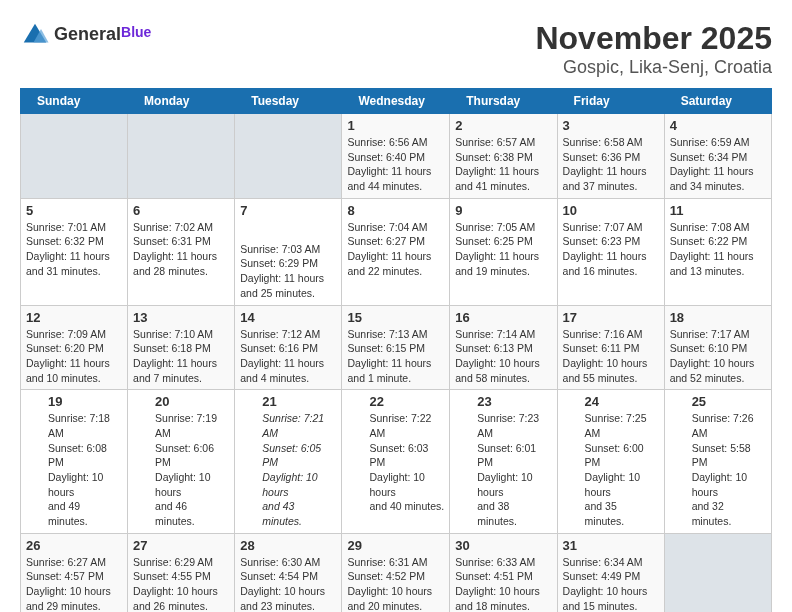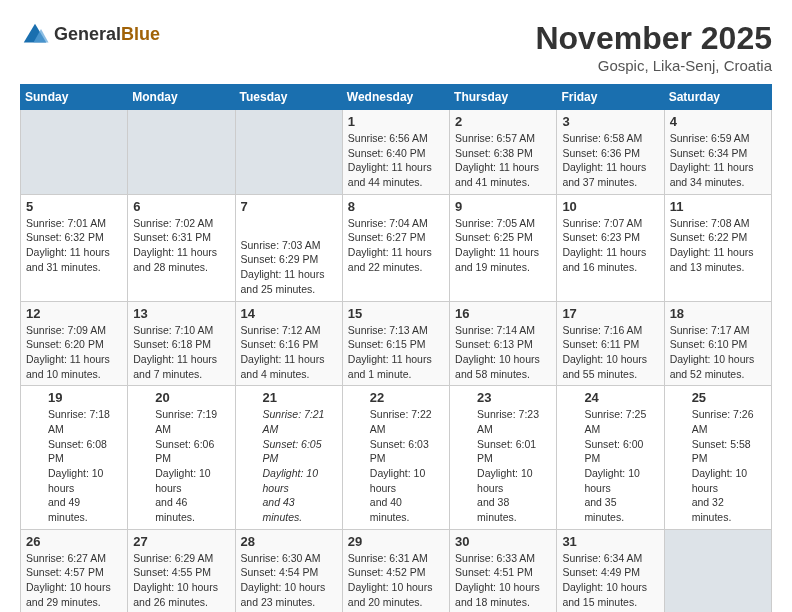--- a/index.html
+++ b/index.html
@@ -25,49 +25,49 @@
       display: flex;
       flex-direction: row;
       line-height: 1.1;
     }
     .logo-general {
       font-size: 18px;
       font-weight: bold;
       color: #333;
     }
     .logo-blue {
-      font-size: 18px;
-      font-weight: bold;
-      color: #a16207;
+      font-size: 14px;
+      font-weight: bold;
+      color: #6d28d9;
     }
     .logo-icon {
       width: 30px;
       height: 30px;
     }
     .title-block {
       text-align: right;
     }
     .month-title {
       font-size: 32px;
       font-weight: bold;
       color: #333;
     }
     .location {
-      font-size: 15px;
+      font-size: 18px;
       color: #555;
     }
     .calendar {
       width: 100%;
       border-collapse: collapse;
       font-size: 11px;
     }
     .calendar th {
       background: #1a6faf;
       color: #fff;
-      padding: 5px 4px;
+      padding: 5px 16px;
       text-align: left;
       font-size: 12px;
       font-weight: bold;
       border: 1px solid #1a6faf;
     }
     .calendar td {
       vertical-align: top;
       padding: 4px 5px;
       border: 1px solid #ccc;
       width: 108px;

